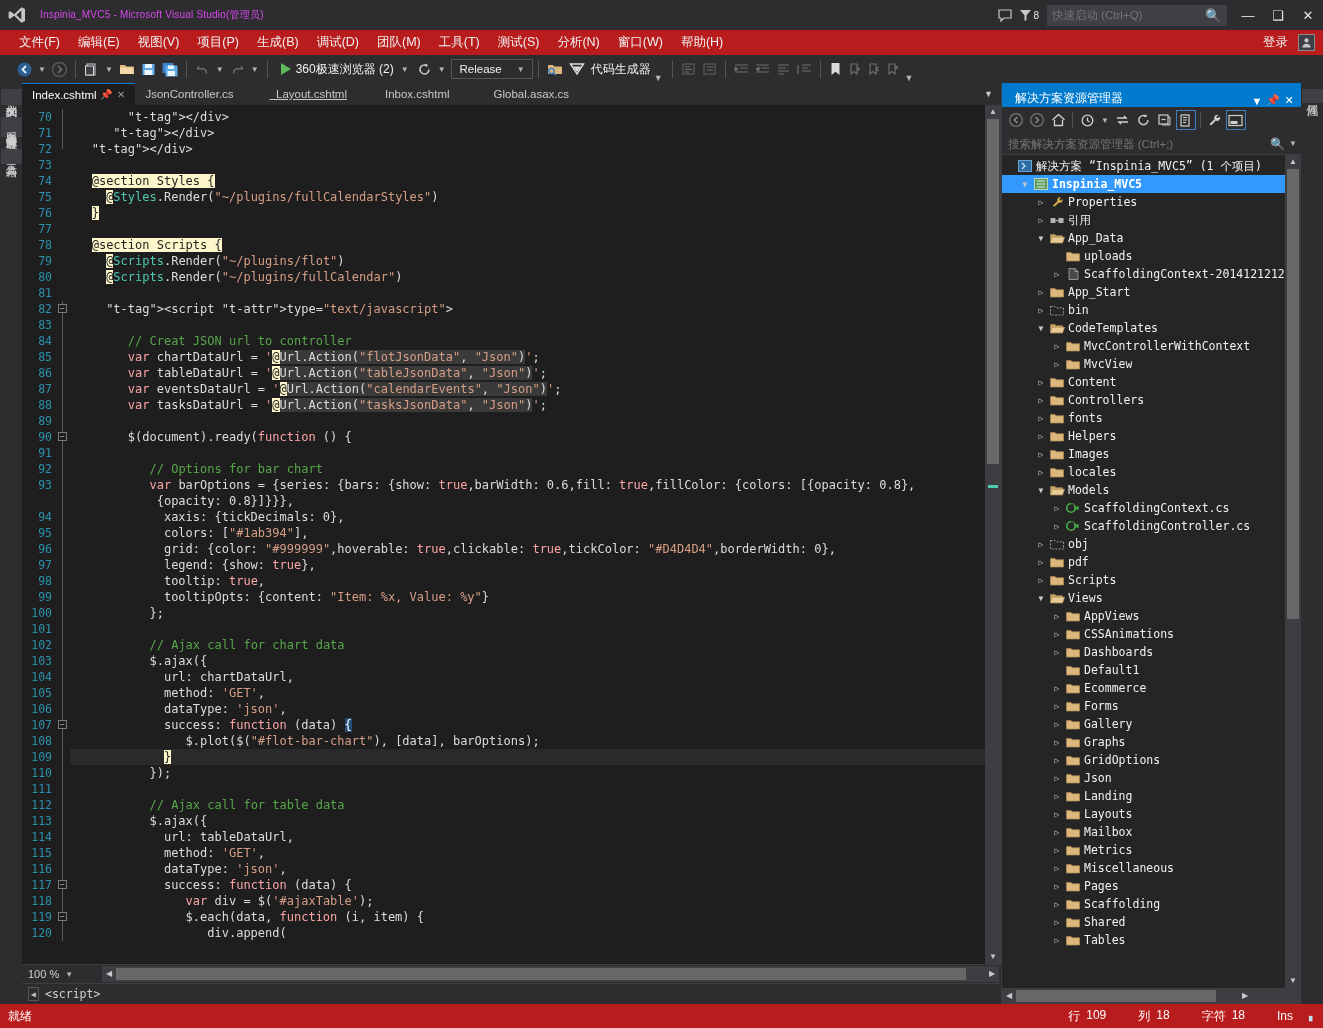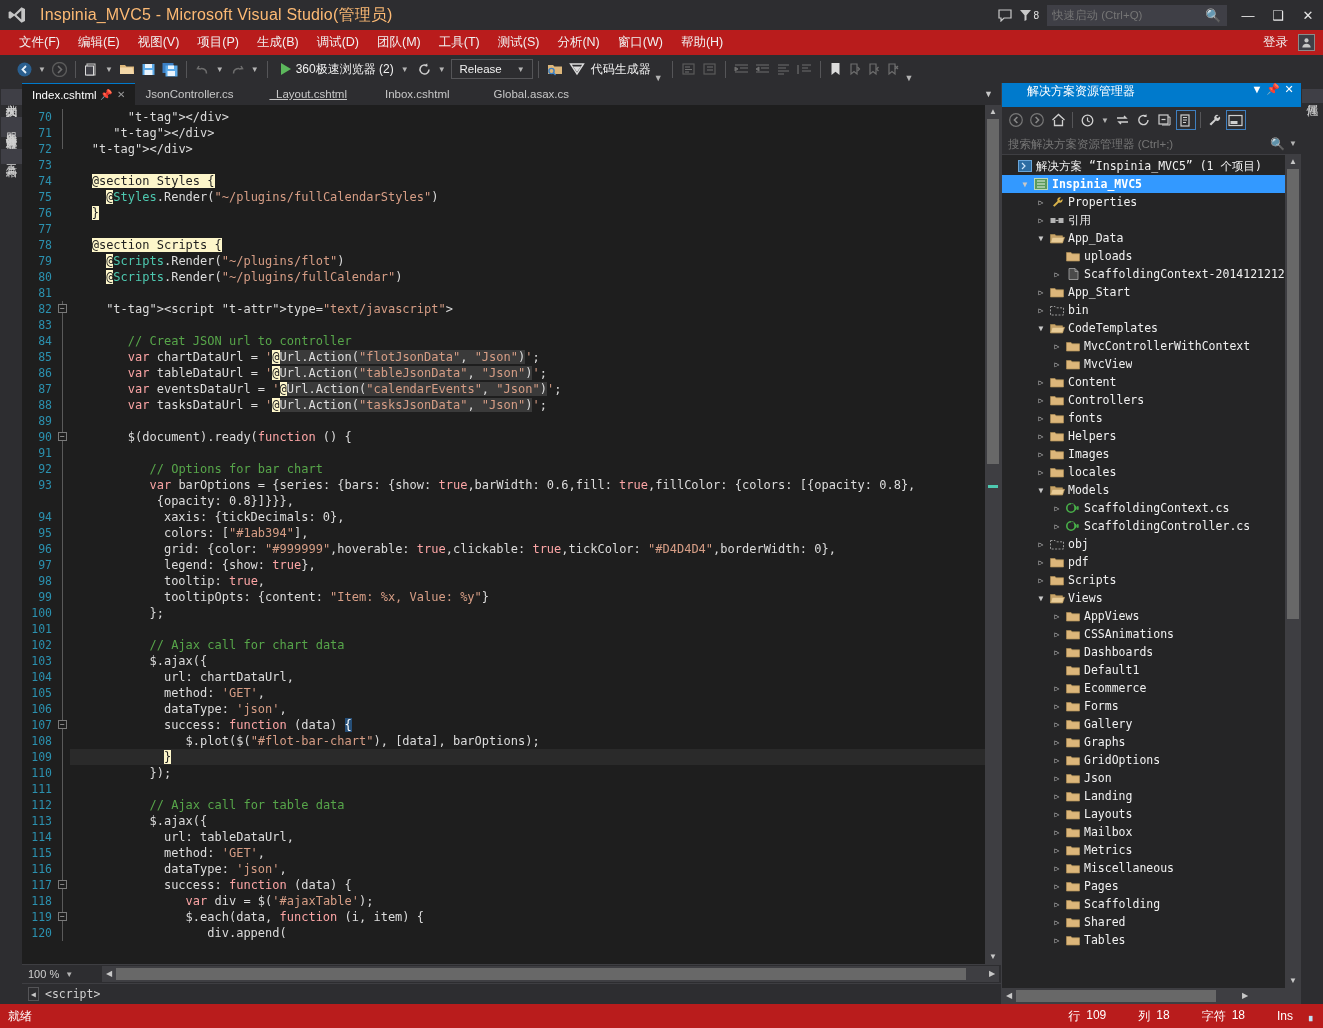--- a/index.html
+++ b/index.html
@@ -13,21 +13,21 @@
   .app { position: relative; width: 1323px; height: 1028px; display: flex; flex-direction: column; }
 
   
   .titlebar {
     height: 30px; background: #2d2d30; display: flex; align-items: center;
     position: relative; flex: 0 0 30px;
   }
   .vs-logo { width: 34px; height: 30px; display: flex; align-items: center; justify-content: center; }
   .vs-logo svg { display:block; }
   .title-text {
-    font-size: 16px; color: #fdba74; letter-spacing: .2px;
+    font-size: 10px; color: #d946ef; letter-spacing: .2px;
     font-family: "Liberation Sans", sans-serif; padding-left: 6px;
   }
   .title-right { margin-left: auto; display: flex; align-items: center; height: 30px; }
   .tb-icon {
     width: 28px; height: 26px; display: flex; align-items: center; justify-content: center;
     color: #d0d0d0;
   }
   .notif-wrap { display: flex; align-items: center; color: #d0d0d0; padding: 0 2px 0 0; }
   .notif-count { font-size: 10px; margin-left: 1px; color: #e6e6e6; }
   .quicklaunch {
@@ -156,22 +156,22 @@
   }
   .navbar2 .navleft { border: 1px solid #555558; width: 11px; height: 14px; font-size: 8px;
      display:flex; align-items:center; justify-content:center; color:#c8c8c8;}
 
   
   .sepanel {
     width: 300px; flex: 0 0 300px; background: #252526; display: flex; flex-direction: column;
     border-left: 1px solid #3e3e42;
   }
   .se-head {
-    height: 24px; background: #007acc; display: flex; align-items: flex-start;
-    padding: 0 4px 0 25px; color: #ffffff; font-size: 12px; flex: 0 0 24px;
+    height: 24px; background: #007acc; display: flex; align-items: flex-end;
+    padding: 0 4px 0 13px; color: #ffffff; font-size: 12px; flex: 0 0 24px;
   }
   .se-head .ttl { flex: 1 1 auto; }
   .se-head .hb { width: 16px; text-align: center; font-size: 11px; color: #ffffff; }
   .se-toolbar {
     height: 26px; background: #2d2d30; display: flex; align-items: center;
     padding-left: 4px; flex: 0 0 26px; gap: 1px;
   }
   .sebtn { width: 20px; height: 20px; display: flex; align-items: center; justify-content: center; color: #b0b0b0; }
   .sebtn.boxed { border: 1px solid #3f7fbf; }
   .sesep { width: 1px; height: 16px; background: #555558; margin: 0 3px; }

